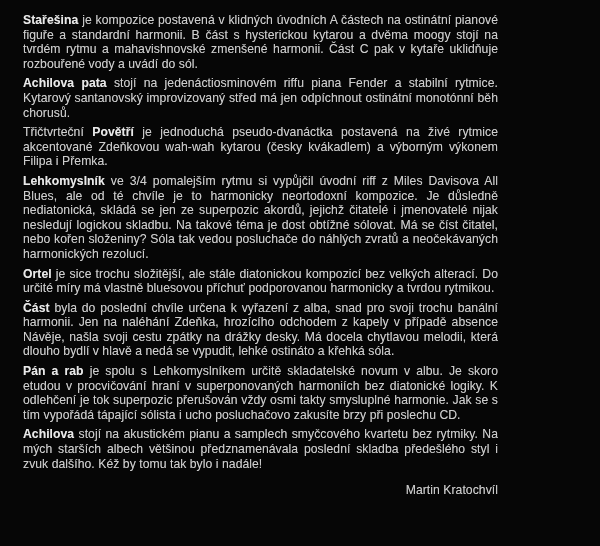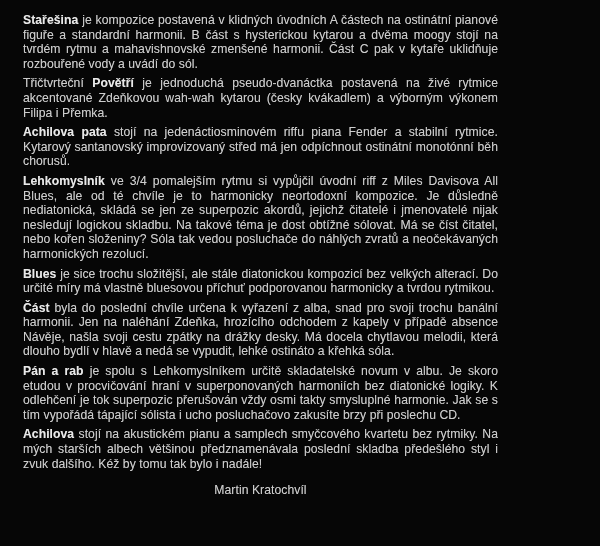--- a/index.html
+++ b/index.html
@@ -27,40 +27,40 @@
   }
   .para {
     margin: 0 0 5px 0;
   }
   .para b {
     color: #e9e9e9;
     font-weight: bold;
   }
   .footer {
     margin-top: 12px;
-    text-align: center;
+    text-align: right;
   }
   .footer .line {
     margin: 0;
   }
 </style>
 </head>
 <body>
 
 <div class="page">
 
   <p class="para"><span></span><b>Stařešina</b><span> je kompozice postavená v klidných úvodních A částech na ostinátní pianové figuře a standardní harmonii. B část s hysterickou kytarou a dvěma moogy stojí na tvrdém rytmu a mahavishnovské zmenšené harmonii. Část C pak v kytaře uklidňuje rozbouřené vody a uvádí do sól.</span></p>
 
+  <p class="para"><span></span><b>Achilova pata</b><span> stojí na jedenáctiosminovém riffu piana Fender a stabilní rytmice. Kytarový santanovský improvizovaný střed má jen odpíchnout ostinátní monotónní běh chorusů.</span></p>
+
   <p class="para"><span>Třičtvrteční </span><b>Povětří</b><span> je jednoduchá pseudo-dvanáctka postavená na živé rytmice akcentované Zdeňkovou wah-wah kytarou (česky kvákadlem) a výborným výkonem Filipa i Přemka.</span></p>
-
-  <p class="para"><span></span><b>Achilova pata</b><span> stojí na jedenáctiosminovém riffu piana Fender a stabilní rytmice. Kytarový santanovský improvizovaný střed má jen odpíchnout ostinátní monotónní běh chorusů.</span></p>
 
   <p class="para"><span></span><b>Lehkomyslník</b><span> ve 3/4 pomalejším rytmu si vypůjčil úvodní riff z Miles Davisova All Blues, ale od té chvíle je to harmonicky neortodoxní kompozice. Je důsledně nediatonická, skládá se jen ze superpozic akordů, jejichž čitatelé i jmenovatelé nijak nesledují logickou skladbu. Na takové téma je dost obtížné sólovat. Má se číst čitatel, nebo kořen složeniny? Sóla tak vedou posluchače do náhlých zvratů a neočekávaných harmonických rezolucí.</span></p>
 
-  <p class="para"><span></span><b>Blues</b><span> je sice trochu složitější, ale stále diatonickou kompozicí bez velkých alterací. Do určité míry má vlastně bluesovou příchuť podporovanou harmonicky a tvrdou rytmikou.</span></p>
+  <p class="para"><span></span><b>Ortel</b><span> je sice trochu složitější, ale stále diatonickou kompozicí bez velkých alterací. Do určité míry má vlastně bluesovou příchuť podporovanou harmonicky a tvrdou rytmikou.</span></p>
 
   <p class="para"><span></span><b>Část</b><span> byla do poslední chvíle určena k vyřazení z alba, snad pro svoji trochu banální harmonii. Jen na naléhání Zdeňka, hrozícího odchodem z kapely v případě absence Návěje, našla svoji cestu zpátky na drážky desky. Má docela chytlavou melodii, která dlouho bydlí v hlavě a nedá se vypudit, lehké ostináto a křehká sóla.</span></p>
 
 
 
   <p class="para"><span></span><b>Pán a rab</b><span> je spolu s Lehkomyslníkem určitě skladatelské novum v albu. Je skoro etudou v procvičování hraní v superponovaných harmoniích bez diatonické logiky. K odlehčení je tok superpozic přerušován vždy osmi takty smysluplné harmonie. Jak se s tím vypořádá tápající sólista i ucho posluchačovo zakusíte brzy při poslechu CD.</span></p>
 
 
   <p class="para"><span></span><b>Achilova</b><span> stojí na akustickém pianu a samplech smyčcového kvartetu bez rytmiky. Na mých starších albech většinou předznamenávala poslední skladba předešlého styl i zvuk dalšího. Kéž by tomu tak bylo i nadále!</span></p>
 

